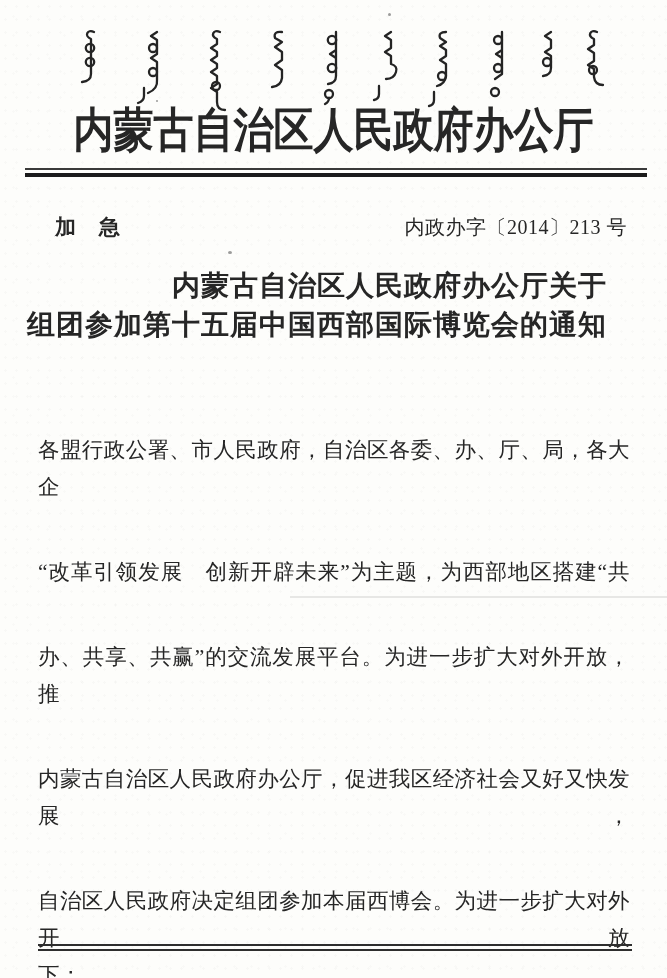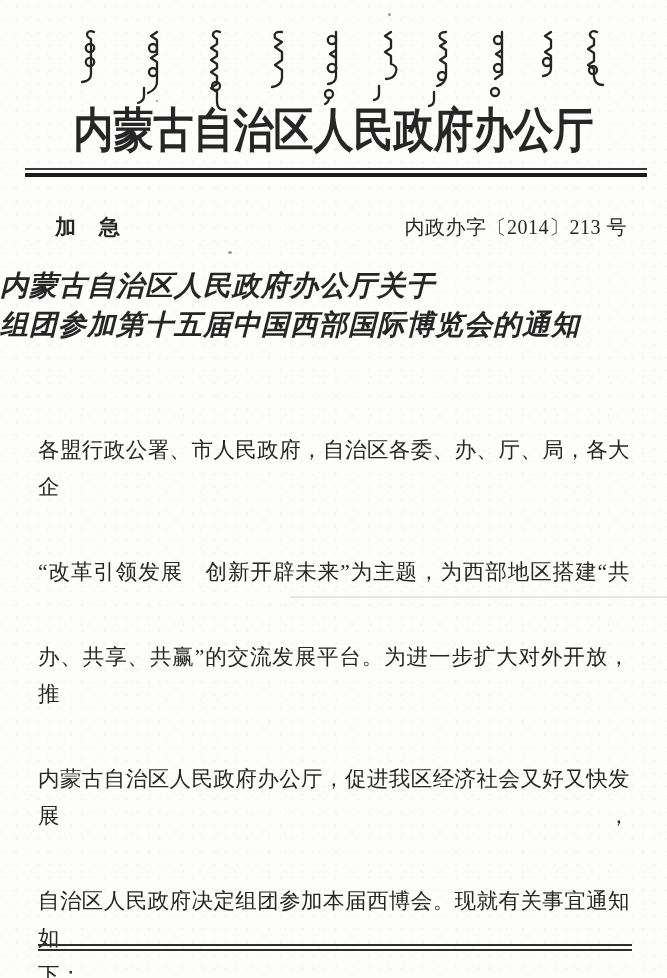--- a/index.html
+++ b/index.html
@@ -37,22 +37,22 @@
   
   .kicker{
     position:absolute;left:55px;right:40px;top:212px;height:30px;
     display:flex;justify-content:space-between;align-items:center;
     font-size:21px;
   }
   .urgency{font-family:"Liberation Sans", sans-serif;font-weight:600;letter-spacing:1px;}
   .docnum{font-size:20px;letter-spacing:0.5px;}
   
   .doc-title{
-    position:absolute;left:0;top:266px;width:607px;text-align:left;
-    font-weight:700;font-size:28px;line-height:39px;letter-spacing:1px;font-style:italic;
+    position:absolute;left:0;top:266px;width:607px;text-align:right;
+    font-weight:700;font-size:28px;line-height:39px;letter-spacing:1px;
   }
   
   .body-text{
     position:absolute;left:38px;top:384px;width:592px;
     font-size:21.5px;line-height:37px;letter-spacing:0.4px;
   }
   .bline{white-space:nowrap;}
   .bline.fill{white-space:normal;text-align:justify;text-align-last:justify;margin-top:48px;}
   .bline.indent{padding-left:43px;}
   .bline.indent.fill{padding-left:0;text-indent:43px;}
@@ -140,21 +140,21 @@
   <div class="doc-title">
     <div>内蒙古自治区人民政府办公厅关于</div>
     <div>组团参加第十五届中国西部国际博览会的通知</div>
   </div>
 
   <div class="body-text">
       <div class="bline fill">各盟行政公署、市人民政府，自治区各委、办、厅、局，各大企</div>
       <div class="bline fill">“改革引领发展　创新开辟未来”为主题，为西部地区搭建“共</div>
       <div class="bline fill">办、共享、共赢”的交流发展平台。为进一步扩大对外开放，推</div>
       <div class="bline fill">内蒙古自治区人民政府办公厅，促进我区经济社会又好又快发展，</div>
-      <div class="bline fill">自治区人民政府决定组团参加本届西博会。现就有关事宜通知如</div>
+      <div class="bline fill">自治区人民政府决定组团参加本届西博会。为进一步扩大对外开放</div>
       <div class="bline">下：</div>
       <div class="bline indent hei">一、主要目的</div>
       <div class="bline indent fill">充分利用西博会的投资促进平台、贸易合作平台、外交服务</div>
     </div>
 
   <div class="rule-bottom"></div>
 
   <div class="streak"></div>
   <div class="speck s1"></div>
   <div class="speck s2"></div>

